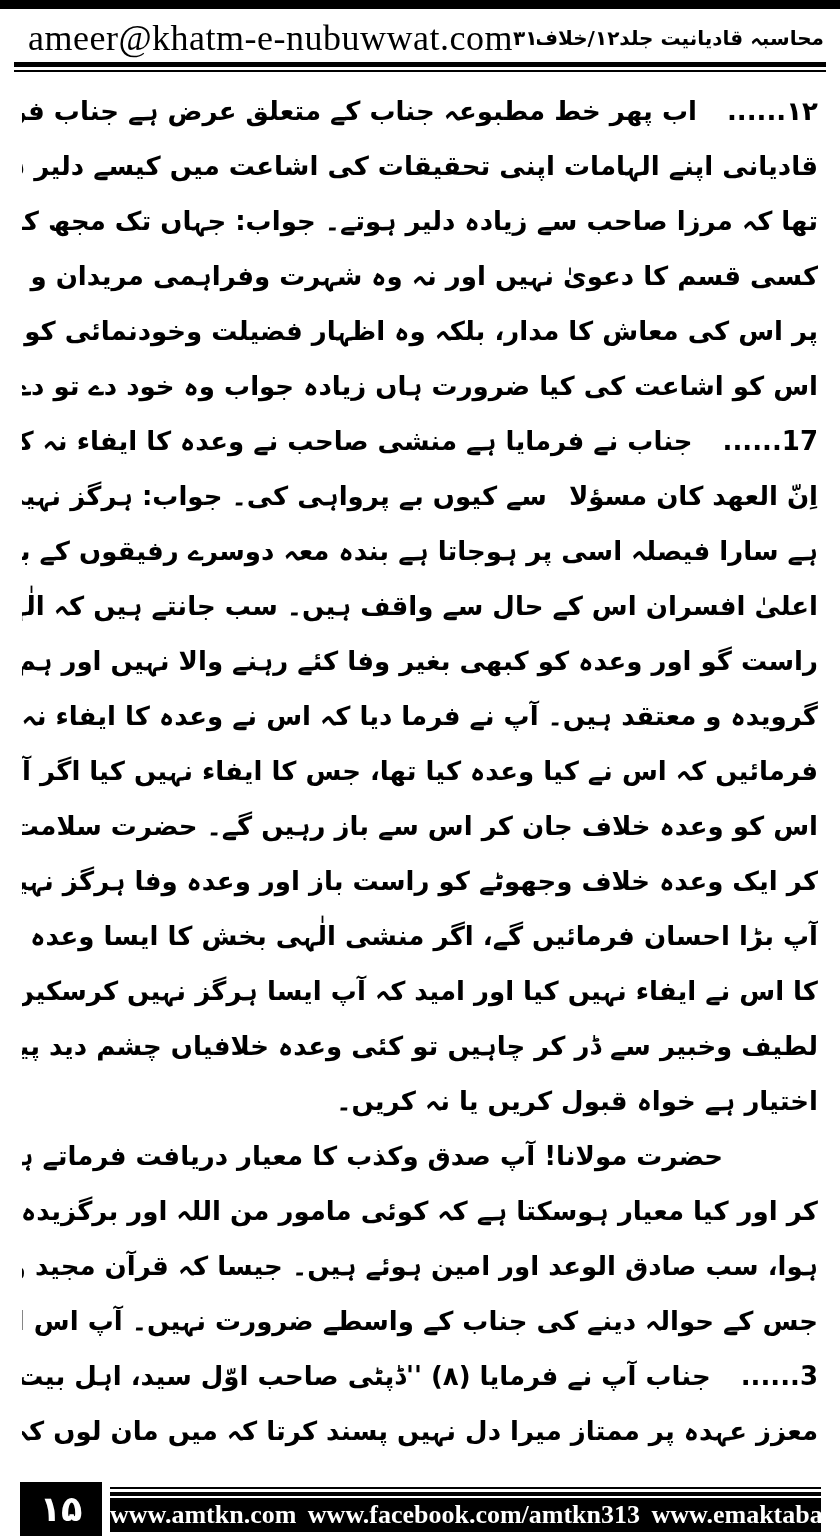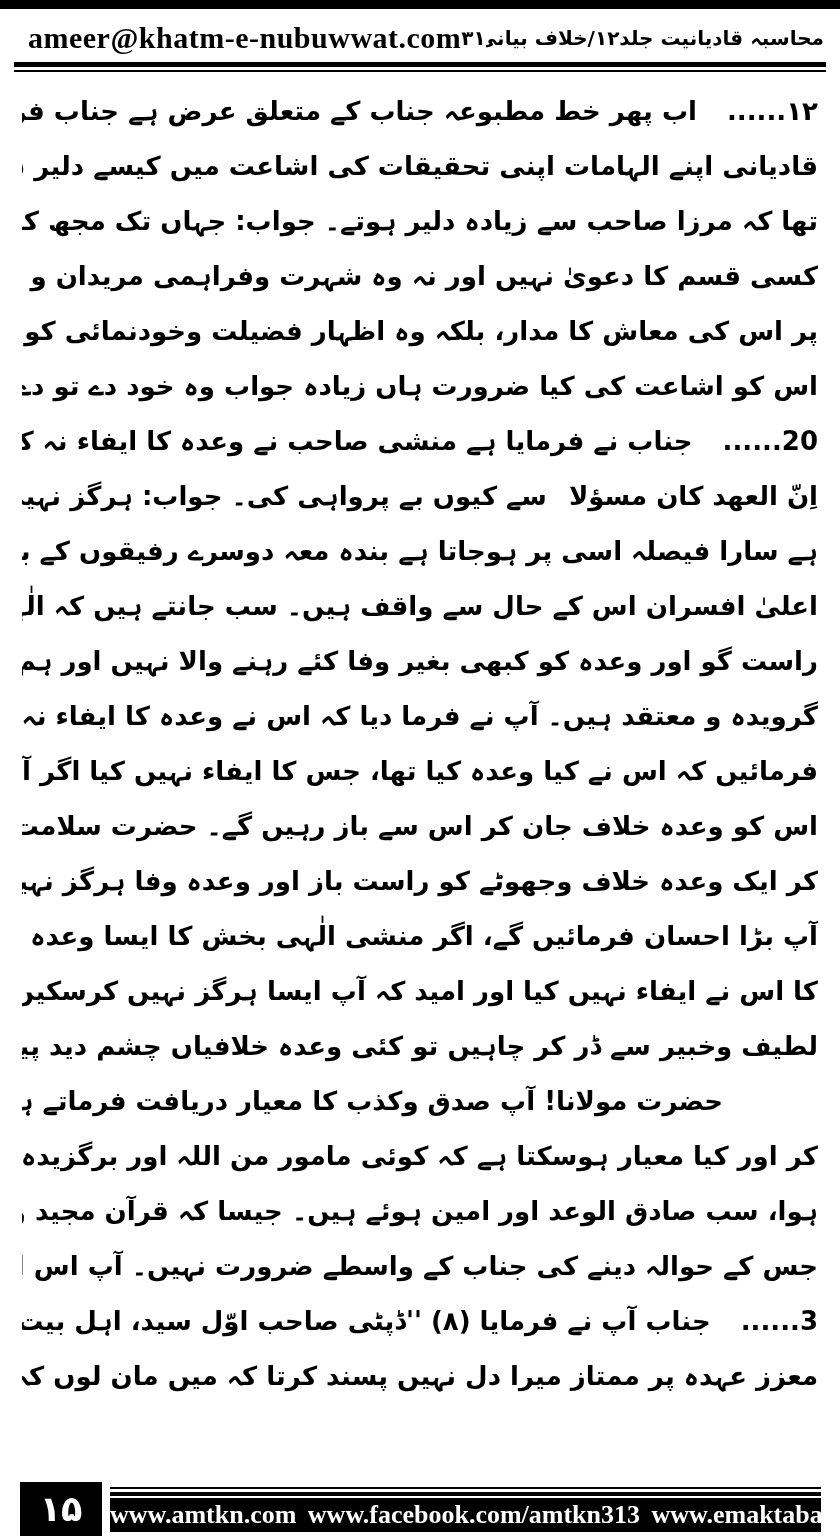--- a/index.html
+++ b/index.html
@@ -9,21 +9,21 @@
     background:#ffffff; color:#000; overflow:hidden;
     font-family:"DejaVu Sans", sans-serif;
   }
   .top-bar { position:absolute; top:0; left:0; width:840px; height:9px; background:#000; }
   .header {
     position:absolute; top:12px; left:0; width:840px; height:52px;
     display:flex; align-items:center; justify-content:space-between;
     padding:0 16px 0 28px;
   }
   .header-email {
-    font-family:"Liberation Serif", serif; font-weight:700; font-size:30px;
+    font-family:"Liberation Serif", serif; font-weight:400; font-size:36px;
     letter-spacing:0.5px; white-space:nowrap;
   }
   .header-pagenum {
     font-weight:700; font-size:20px; direction:rtl; white-space:nowrap;
   }
   .header-title {
     direction:rtl; font-weight:700; font-size:20px; white-space:nowrap;
     max-width:345px; overflow:hidden; text-align:left;
   }
   .rule { position:absolute; top:62px; left:14px; right:14px; }
@@ -73,32 +73,33 @@
     <div class="thin"></div>
   </div>
 
   <div class="body">
     <div class="line"><span class="pnum">۱۲......</span><span>اب پھر خط مطبوعہ جناب کے متعلق عرض ہے جناب فرماتے ہیں (۶) مرزا</span></div>
     <div class="line"><span>قادیانی اپنے الہامات اپنی تحقیقات کی اشاعت میں کیسے دلیر ہیں۔ ان کے مخالفوں کو چاہئے</span></div>
     <div class="line"><span>تھا کہ مرزا صاحب سے زیادہ دلیر ہوتے۔ جواب: جہاں تک مجھ کو معلوم ہے منشی الٰہی بخش کو</span></div>
     <div class="line"><span>کسی قسم کا دعویٰ نہیں اور نہ وہ شہرت وفراہمی مریدان و جماعت کا عاشق دلدادہ ہے نہ اس کام</span></div>
     <div class="line"><span>پر اس کی معاش کا مدار، بلکہ وہ اظہار فضیلت وخودنمائی کو خلاف عبودیت وشرک جانتا ہے لہٰذا</span></div>
     <div class="line end"><span>اس کو اشاعت کی کیا ضرورت ہاں زیادہ جواب وہ خود دے تو دے مجھے اتنا ہی معلوم ہے۔</span></div>
-    <div class="line"><span class="pnum">20......</span><span>جناب نے فرمایا ہے منشی صاحب نے وعدہ کا ایفاء نہ کیا اور نور دین کے کہنے سے</span></div>
+    <div class="line"><span class="pnum">17......</span><span>جناب نے فرمایا ہے منشی صاحب نے وعدہ کا ایفاء نہ کیا اور نور دین کے کہنے سے</span></div>
     <div class="line"><span class="arabic">اِنّ العهد کان مسؤلا</span><span>سے کیوں بے پرواہی کی۔ جواب: ہرگز نہیں کی، نہایت عمدہ بات</span></div>
     <div class="line"><span>ہے سارا فیصلہ اسی پر ہوجاتا ہے بندہ معہ دوسرے رفیقوں کے بلکہ غیر مذاہب والے جو اعلیٰ</span></div>
     <div class="line"><span>اعلیٰ افسران اس کے حال سے واقف ہیں۔ سب جانتے ہیں کہ الٰہی بخش نہایت راست باز</span></div>
     <div class="line"><span>راست گو اور وعدہ کو کبھی بغیر وفا کئے رہنے والا نہیں اور ہم سب اس کی اسی راست بازی کے</span></div>
     <div class="line"><span>گرویدہ و معتقد ہیں۔ آپ نے فرما دیا کہ اس نے وعدہ کا ایفاء نہ کیا اب آپ ظاہر وثابت</span></div>
     <div class="line"><span>فرمائیں کہ اس نے کیا وعدہ کیا تھا، جس کا ایفاء نہیں کیا اگر آپ ثابت کر دیں گے، ہم سب</span></div>
     <div class="line"><span>اس کو وعدہ خلاف جان کر اس سے باز رہیں گے۔ حضرت سلامت! ہم ایسے چشم بند غٹو مٹو ہو</span></div>
     <div class="line"><span>کر ایک وعدہ خلاف وجھوٹے کو راست باز اور وعدہ وفا ہرگز نہیں کہیں گے اور نہ مانیں گے۔</span></div>
     <div class="line"><span>آپ بڑا احسان فرمائیں گے، اگر منشی الٰہی بخش کا ایسا وعدہ واقرار ظاہر وپیش کریں گے۔ جس</span></div>
     <div class="line"><span>کا اس نے ایفاء نہیں کیا اور امید کہ آپ ایسا ہرگز نہیں کرسکیں گے اور دوسری طرف اگر آپ</span></div>
     <div class="line"><span>لطیف وخبیر سے ڈر کر چاہیں تو کئی وعدہ خلافیاں چشم دید پیش حضور کر سکتے ہیں۔ پھر جناب کا</span></div>
+    <div class="line end"><span>اختیار ہے خواہ قبول کریں یا نہ کریں۔</span></div>
     <div class="line indent"><span>حضرت مولانا! آپ صدق وکذب کا معیار دریافت فرماتے ہیں سو اس سے بڑھ</span></div>
     <div class="line"><span>کر اور کیا معیار ہوسکتا ہے کہ کوئی مامور من اللہ اور برگزیدہ سبحانہ تعالیٰ کبھی وعدہ خلاف نہیں</span></div>
     <div class="line"><span>ہوا، سب صادق الوعد اور امین ہوئے ہیں۔ جیسا کہ قرآن مجید واحادیث سے ثابت ہے۔</span></div>
     <div class="line"><span>جس کے حوالہ دینے کی جناب کے واسطے ضرورت نہیں۔ آپ اس امر میں غور وتوجہ فرمائیں۔</span></div>
     <div class="line"><span class="pnum">3......</span><span>جناب آپ نے فرمایا (۸) ''ڈپٹی صاحب اوّل سید، اہل بیت، دوم دنیا میں</span></div>
     <div class="line"><span>معزز عہدہ پر ممتاز میرا دل نہیں پسند کرتا کہ میں مان لوں کہ ایسا بڑا آدمی جھوٹ بولتا ہو، جھوٹ</span></div>
   </div>
 
   <div class="footer">
     <div class="pg-box">

